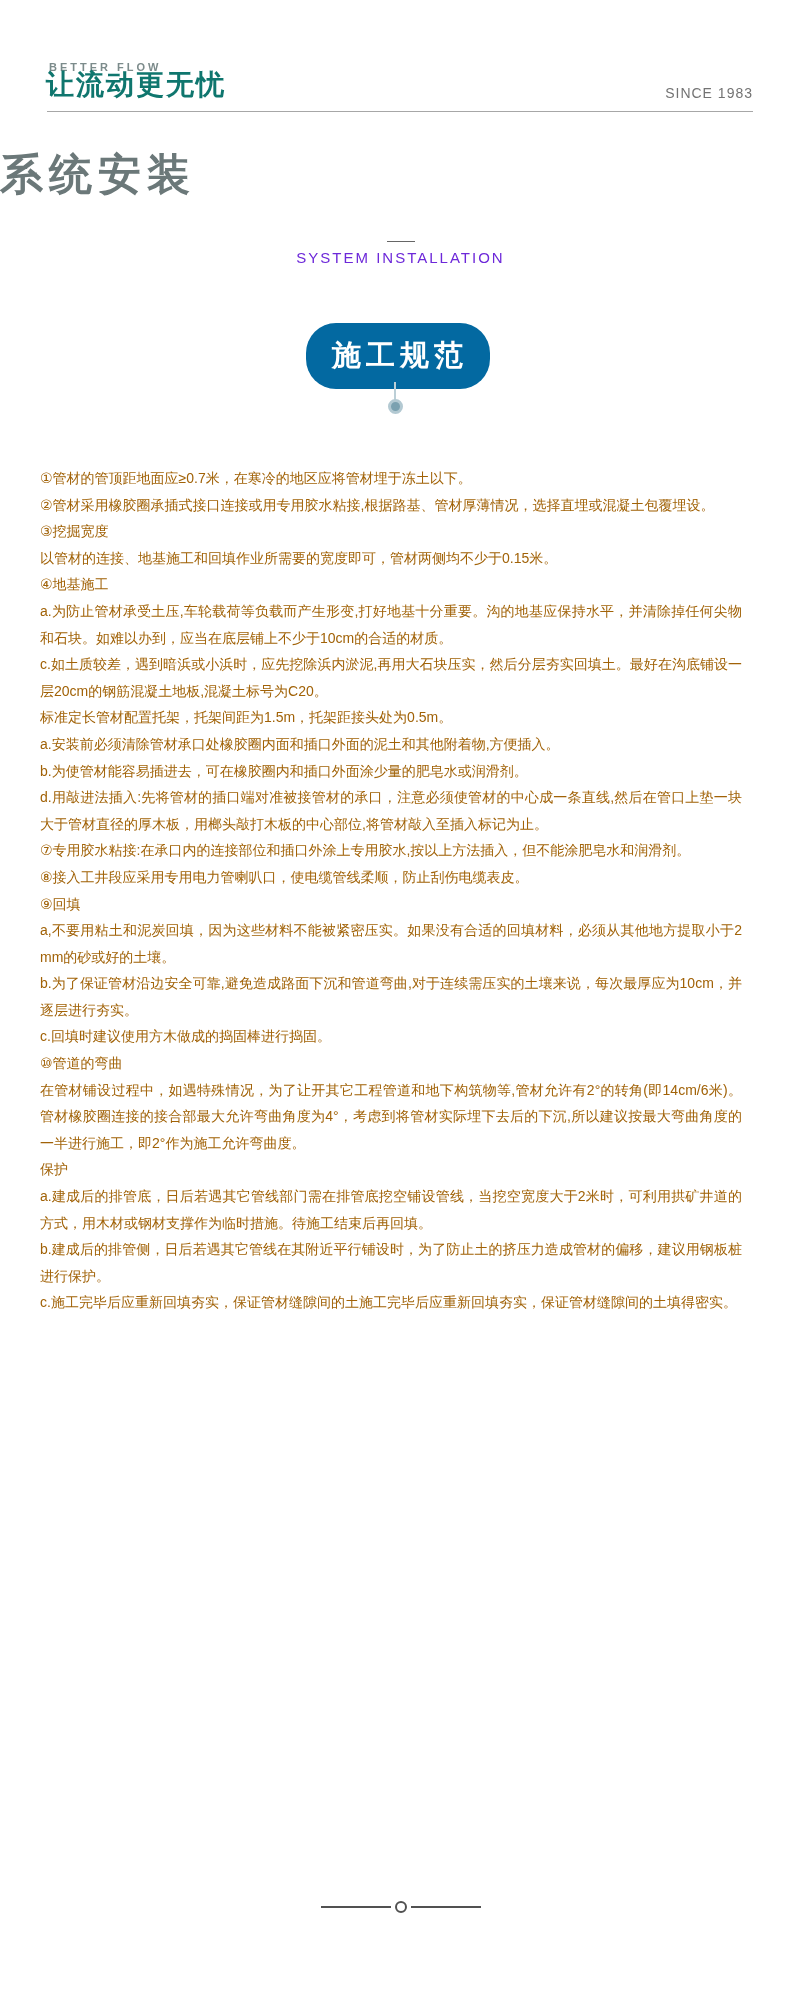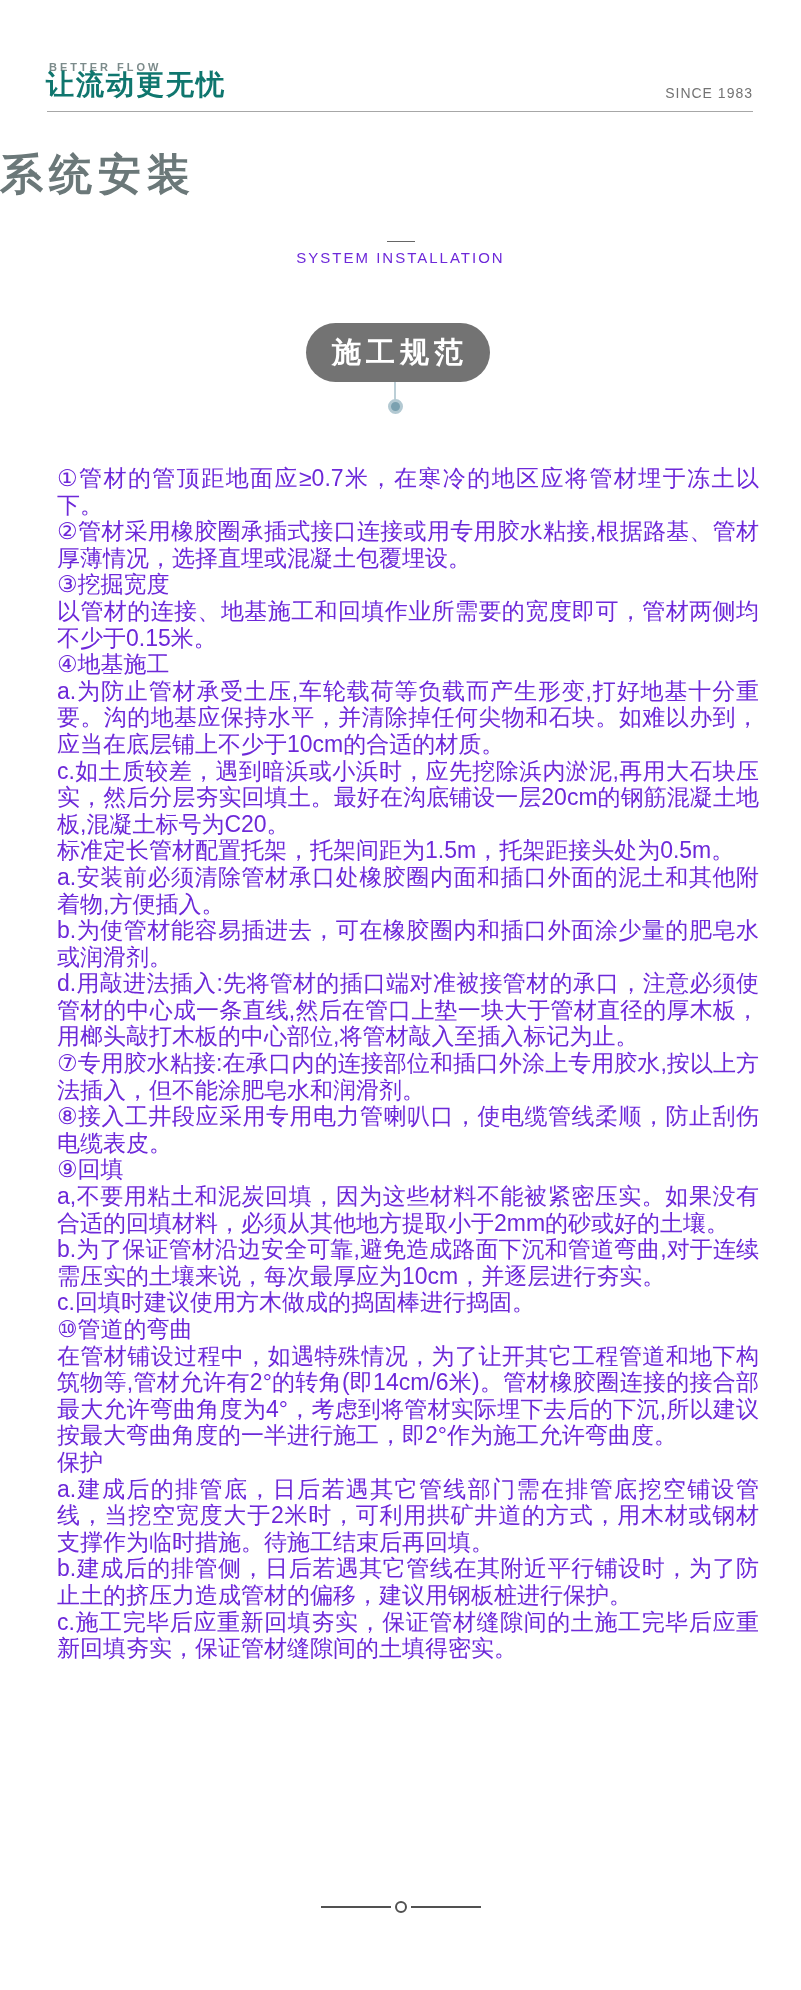--- a/index.html
+++ b/index.html
@@ -84,23 +84,23 @@
     margin-left: -14px;
     border-top: 1px solid #666666;
   }
 
   
   .badge {
     position: absolute;
     left: 50%;
     top: 323px;
     width: 184px;
-    height: 59px;
+    height: 66px;
     margin-left: -95px;
-    background: #737373;
+    background: #0369a1;
     border-radius: 30px;
     display: flex;
     align-items: center;
     justify-content: center;
   }
   .badge-label {
     color: #ffffff;
     font-size: 29px;
     font-weight: 800;
     letter-spacing: 5px;
@@ -123,26 +123,26 @@
     height: 9px;
     margin-left: -13px;
     border-radius: 50%;
     background: #7ba1b0;
     border: 3px solid #b3c9d2;
   }
 
   
   .body-text {
     position: absolute;
-    left: 57px;
+    left: 40px;
     width: 702px;
     top: 465px;
-    font-size: 23px;
+    font-size: 14px;
     line-height: 26.6px;
-    color: #6d28d9;
+    color: #a16207;
     text-align: justify;
   }
   .body-text p {
     margin: 0;
     word-break: break-all;
   }
 
   
   .footer-ornament {
     position: absolute;

